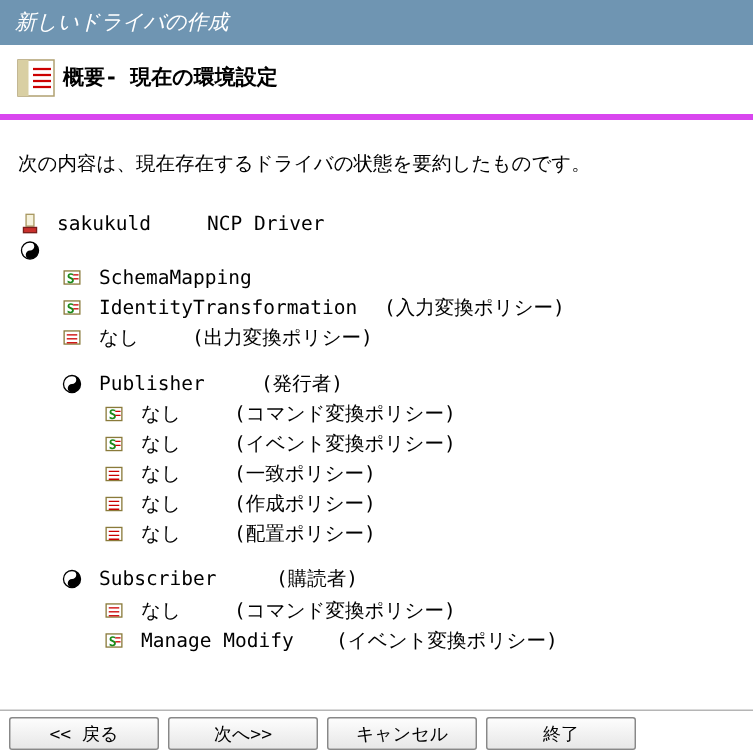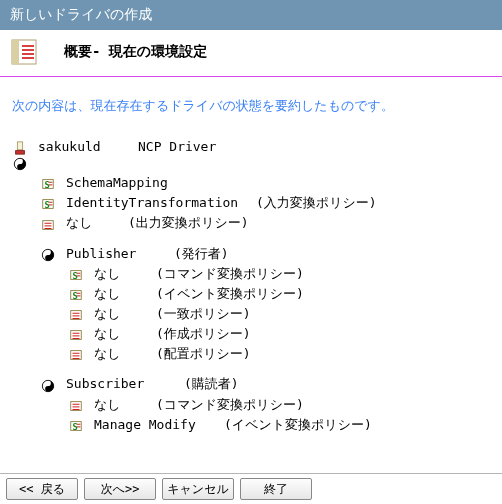--- a/index.html
+++ b/index.html
@@ -13,57 +13,58 @@
     position: relative;
     color: #000;
   }
   .title-bar {
     background: #6f95b2;
     color: #fff;
     padding: 6px 10px;
     font-size: 14px;
     display: flex;
     align-items: center;
+    font-style: italic;
   }
   .header-row {
     display: flex;
     align-items: center;
     padding: 8px 10px 10px 10px;
-    border-bottom: 1px solid #d946ef;
-    gap: 26px;
+    border-bottom: 4px solid #d946ef;
+    gap: 4px;
   }
   .header-row .hicon svg { display:block; }
   .header-row .htxt { font-size: 14px; font-weight: bold; }
   .content {
     padding: 20px 12px 0 12px;
   }
   .intro {
-    color: #3b82f6;
+    color: #000000;
     margin-bottom: 22px;
   }
   .tree { font-family: monospace, "MS Gothic"; font-size: 13px; line-height: 1.55; }
-  .row { display: flex; align-items: flex-end; }
+  .row { display: flex; align-items: center; }
   .ic { width: 20px; height: 16px; display: inline-block; text-align: center; flex-shrink: 0; }
   .pad { display:inline-block; flex-shrink: 0; }
   .pad.w1 { width: 28px; }
   .pad.w2 { width: 56px; }
   .main { padding-left: 6px; display: flex; }
   .name { display:inline-block; }
   .desc { display:inline-block; }
   .button-bar {
     position: absolute;
     bottom: 0; left: 0; right: 0;
     border-top: 1px solid #b5b5b5;
     padding: 4px 6px;
     display: flex;
     gap: 6px;
     background: #fff;
   }
   .btn {
-    width: 72px;
+    width: 100px;
     height: 22px;
     font-size: 12px;
     border: 1px solid #888;
     background: linear-gradient(#fdfdfd, #e7e7e7);
     display: flex;
     align-items: center;
     justify-content: center;
     border-radius: 2px;
     user-select: none;
   }

